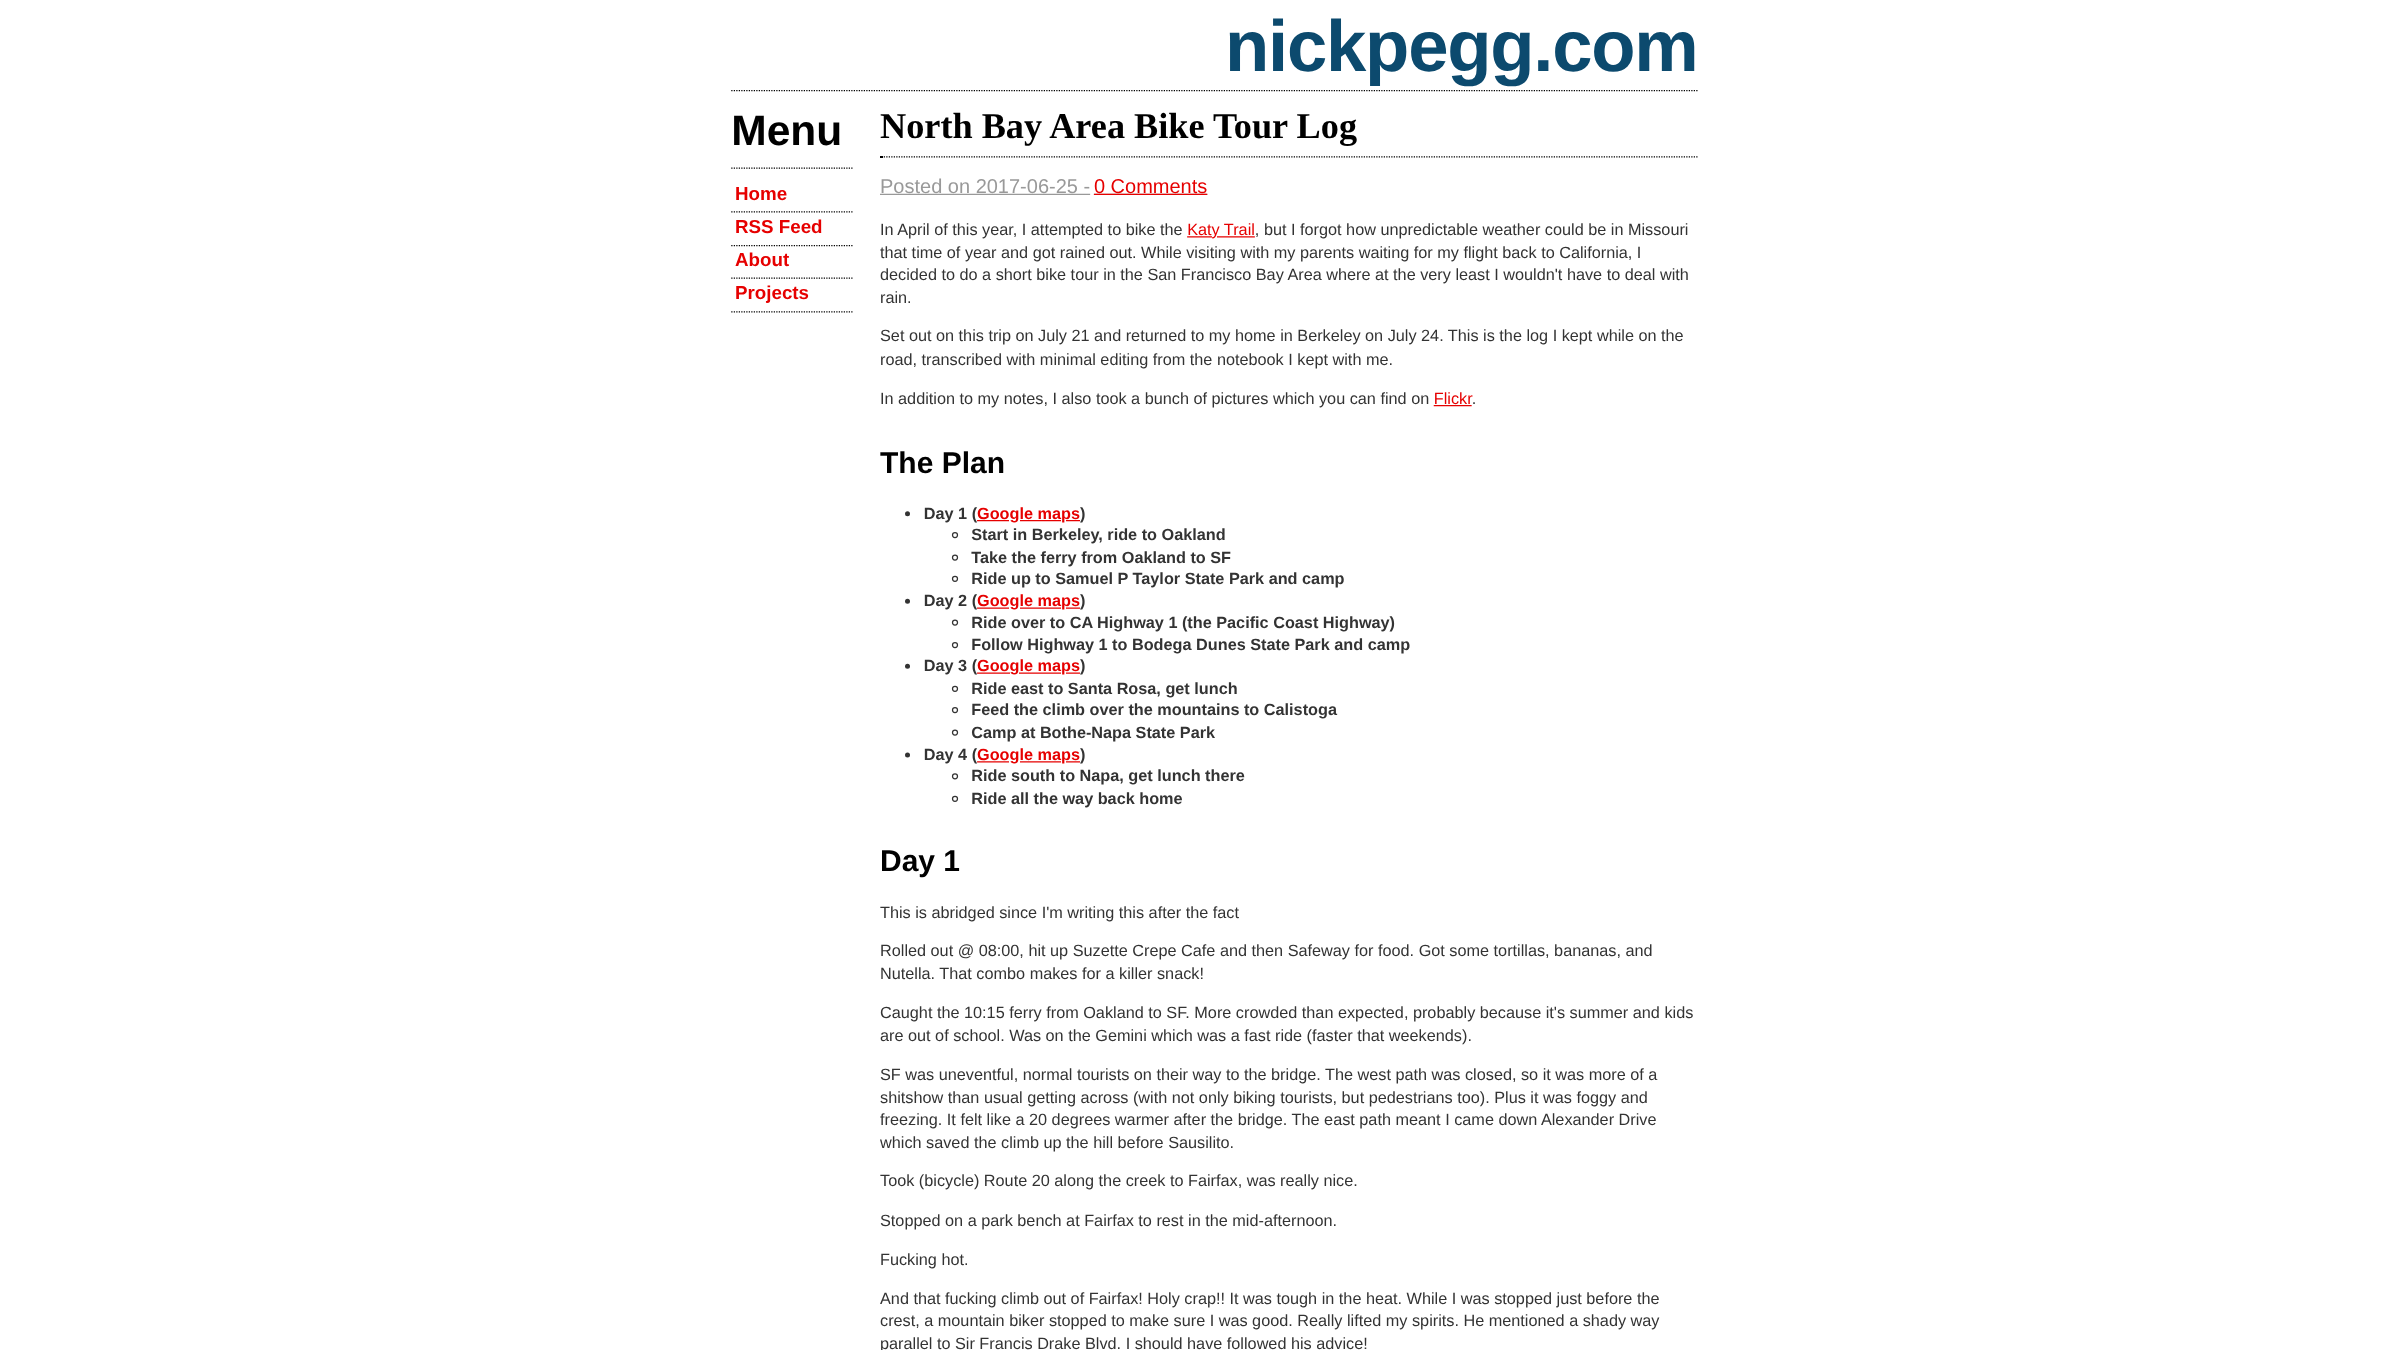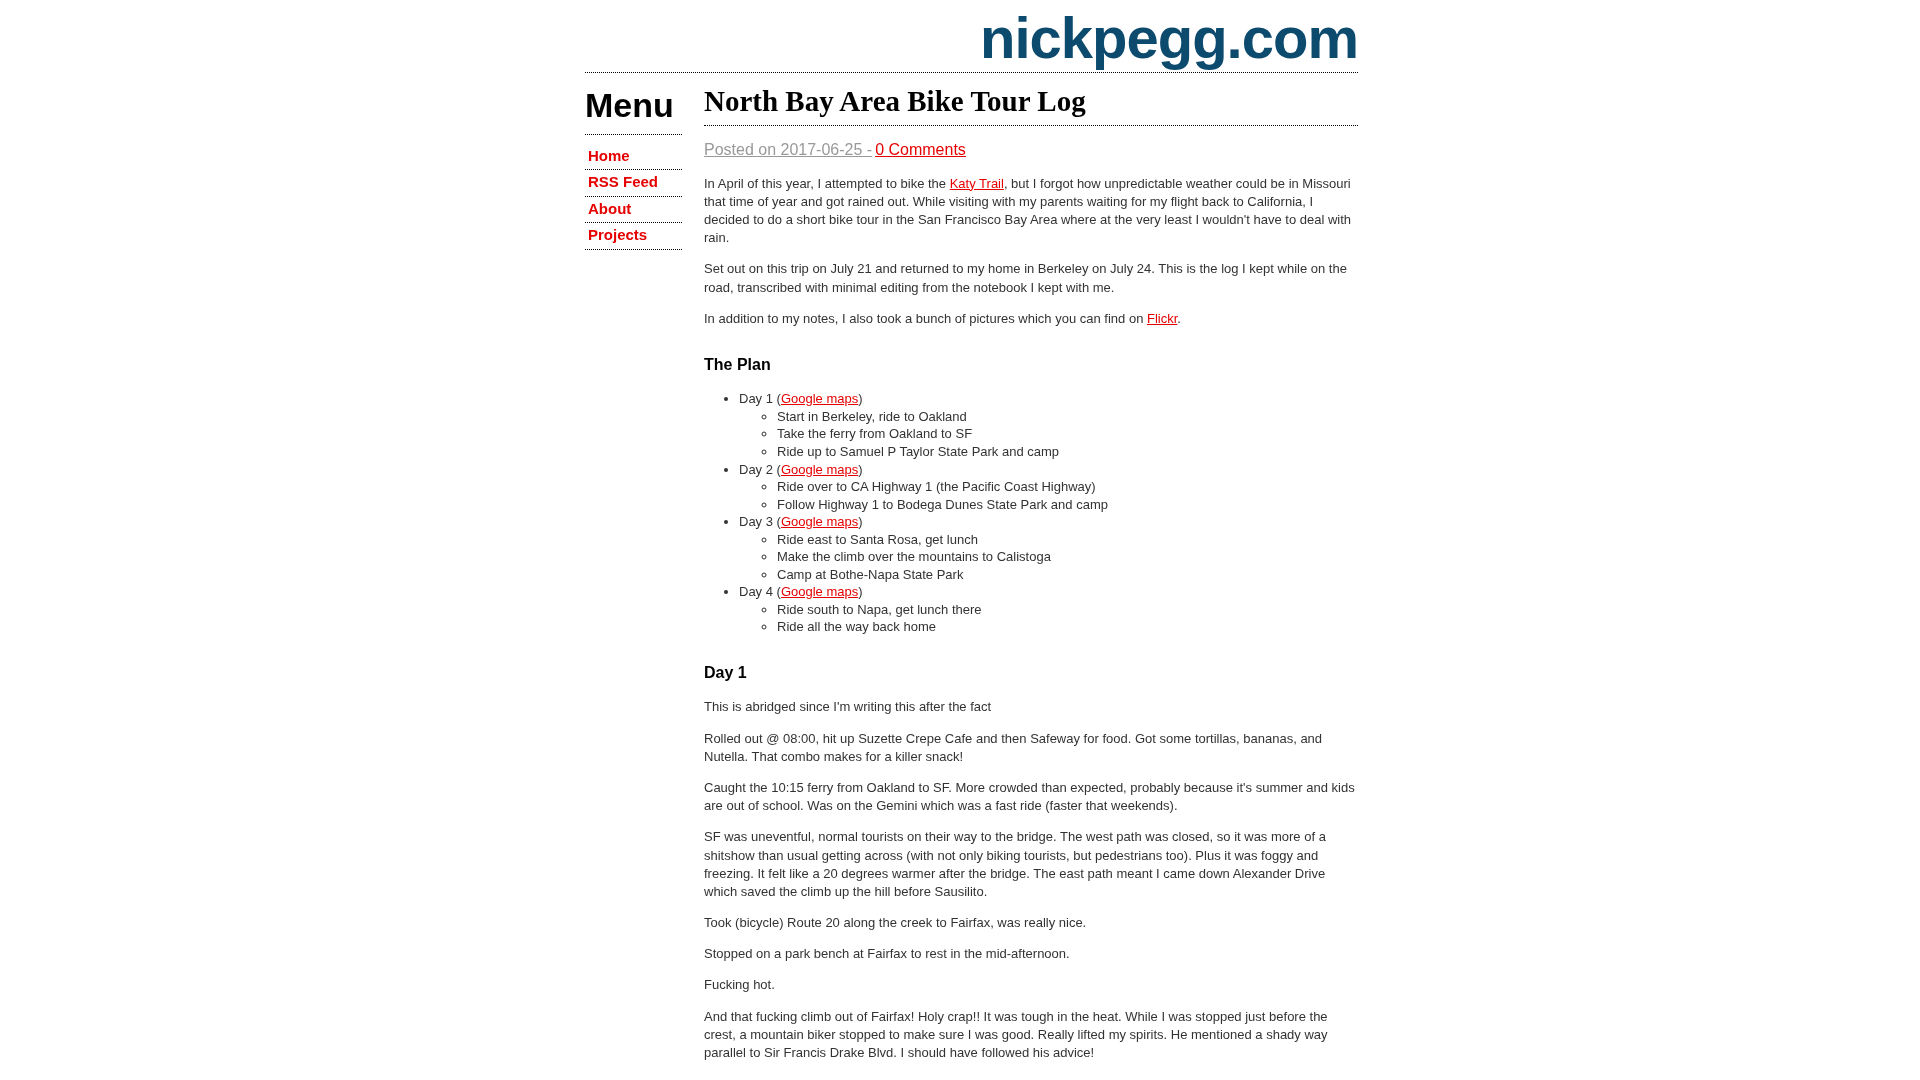--- a/index.html
+++ b/index.html
@@ -30,24 +30,24 @@
     text-decoration:none;padding:4px 0 5px 3px;border-bottom:1px dotted #000;
   }
   .main{flex:1 1 auto;margin-left:22px;font-size:13px;line-height:1.4;}
   .post-title{
     font-size:29px;font-weight:bold;color:#000;margin:13px 0 0;
     padding-bottom:9px;border-bottom:1px dotted #000;line-height:1.05;font-family:Liberation Serif, serif;
   }
   .post-meta{color:var(--meta-gray);font-size:16px;margin:10px 0 0;text-decoration:underline;}
   .post-meta a{margin-left:3px;}
   .main p{margin:13px 0;}
-  .section-heading{font-size:16px;font-weight:bold;color:#000;margin:26px 0 14px;}
+  .section-heading{font-size:24px;font-weight:bold;color:#000;margin:26px 0 14px;}
   ul{margin:13px 0;padding-left:35px;}
   ul ul{list-style:circle;margin:0;padding-left:38px;}
-  li{line-height:1.35;}
+  li{line-height:1.35;font-weight:bold;}
   a.red{color:var(--red);text-decoration:underline;}
   em{font-style:italic;}
 </style>
 </head>
 <body>
 
 <div class="container">
 
   <div class="site-header">
     <h1 class="site-title">nickpegg.com</h1>
@@ -82,21 +82,21 @@
               <li>Start in Berkeley, ride to Oakland</li>
               <li>Take the ferry from Oakland to SF</li>
               <li>Ride up to Samuel P Taylor State Park and camp</li>
             </ul></li>
           <li><span>Day 2 (</span><a href="#" class="red">Google maps</a><span>)</span><ul>
               <li>Ride over to CA Highway 1 (the Pacific Coast Highway)</li>
               <li>Follow Highway 1 to Bodega Dunes State Park and camp</li>
             </ul></li>
           <li><span>Day 3 (</span><a href="#" class="red">Google maps</a><span>)</span><ul>
               <li>Ride east to Santa Rosa, get lunch</li>
-              <li>Make the climb over the mountains to Calistoga</li>
+              <li>Feed the climb over the mountains to Calistoga</li>
               <li>Camp at Bothe-Napa State Park</li>
             </ul></li>
           <li><span>Day 4 (</span><a href="#" class="red">Google maps</a><span>)</span><ul>
               <li>Ride south to Napa, get lunch there</li>
               <li>Ride all the way back home</li>
             </ul></li>
         </ul>
 
       <h2 class="section-heading">Day 1</h2>
       <div>

